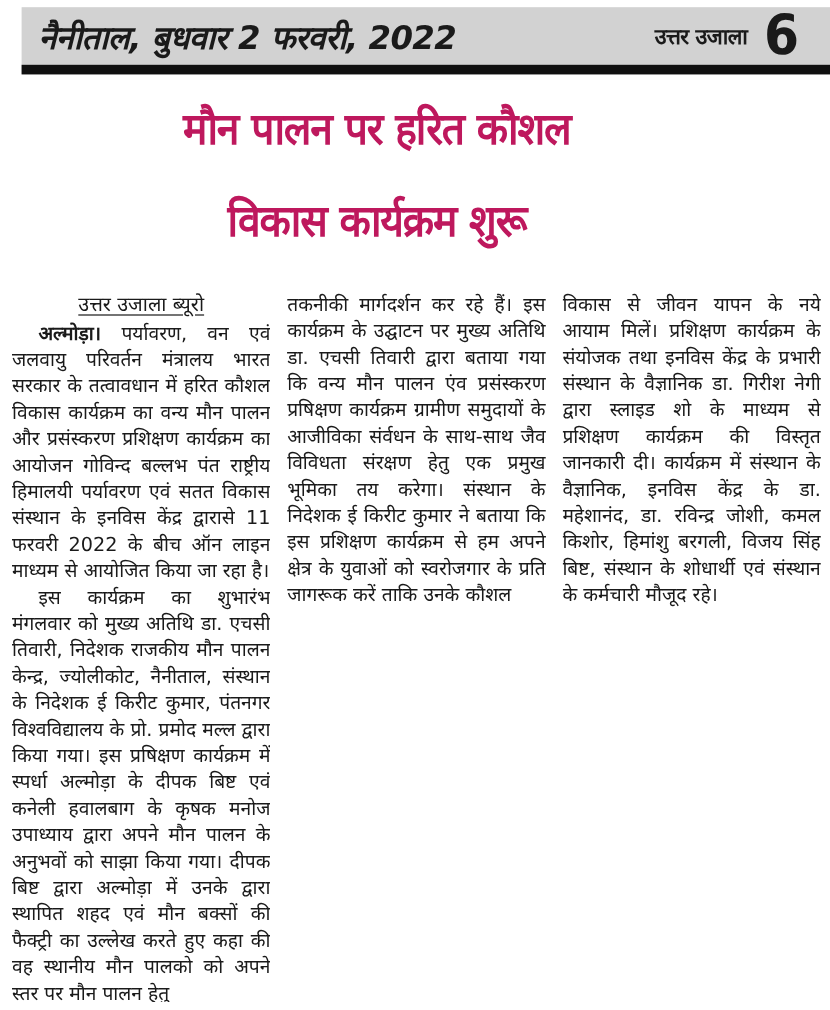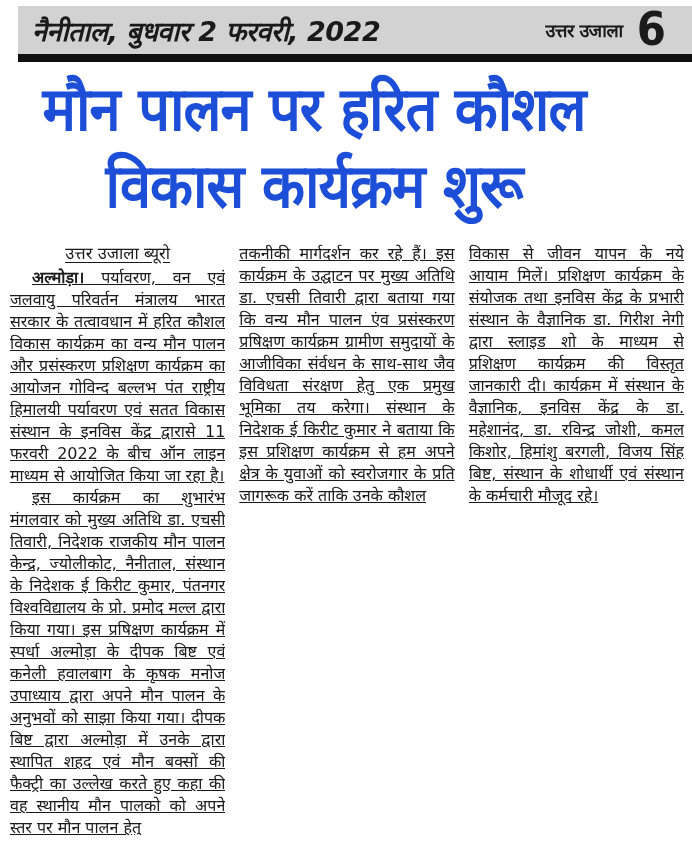--- a/index.html
+++ b/index.html
@@ -56,24 +56,24 @@
 
   
   .headline {
     position: absolute;
     top: 70px;
     left: 0;
     width: 628px;
     margin: 0;
     text-align: center;
     font-weight: bold;
-    font-size: 56px;
+    font-size: 34px;
     line-height: 77px;
     letter-spacing: -1px;
-    color: #1d4ed8;
+    color: #be185d;
   }
   .headline span { display: block; transform: scaleY(1.08); }
 
   
   .article {
     position: absolute;
     top: 243px;
     left: 10px;
     width: 674px;
     height: 592px;
@@ -94,21 +94,20 @@
     font-weight: normal;
     font-size: 16.5px;
     margin-bottom: 2px;
   }
   .byline span {
     text-decoration: underline;
     text-underline-offset: 3px;
   }
   .col p {
     margin: 0;
-    text-decoration: underline;
   }
   .col p.indent {
     text-indent: 22px;
   }
   .lead-city {
     font-weight: bold;
   }
 </style>
 </head>
 <body>

